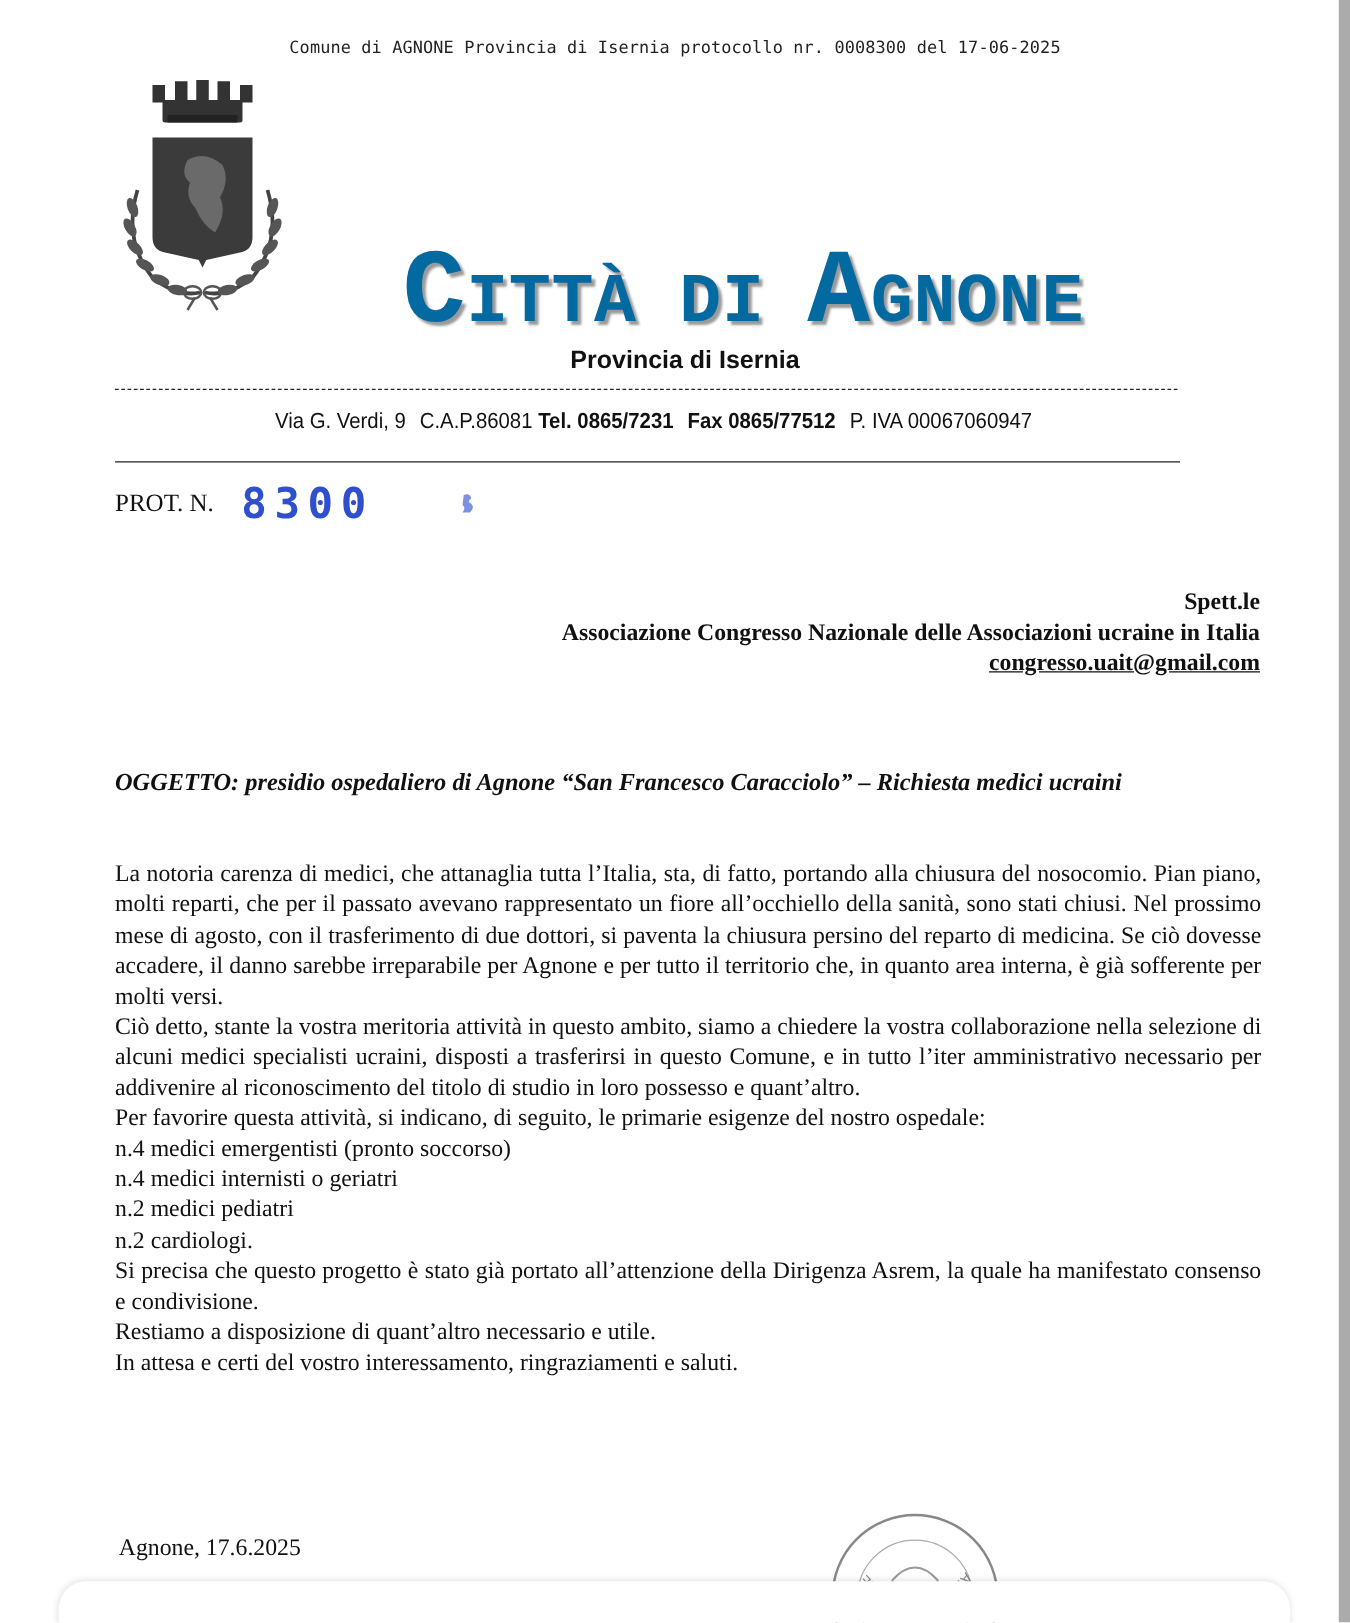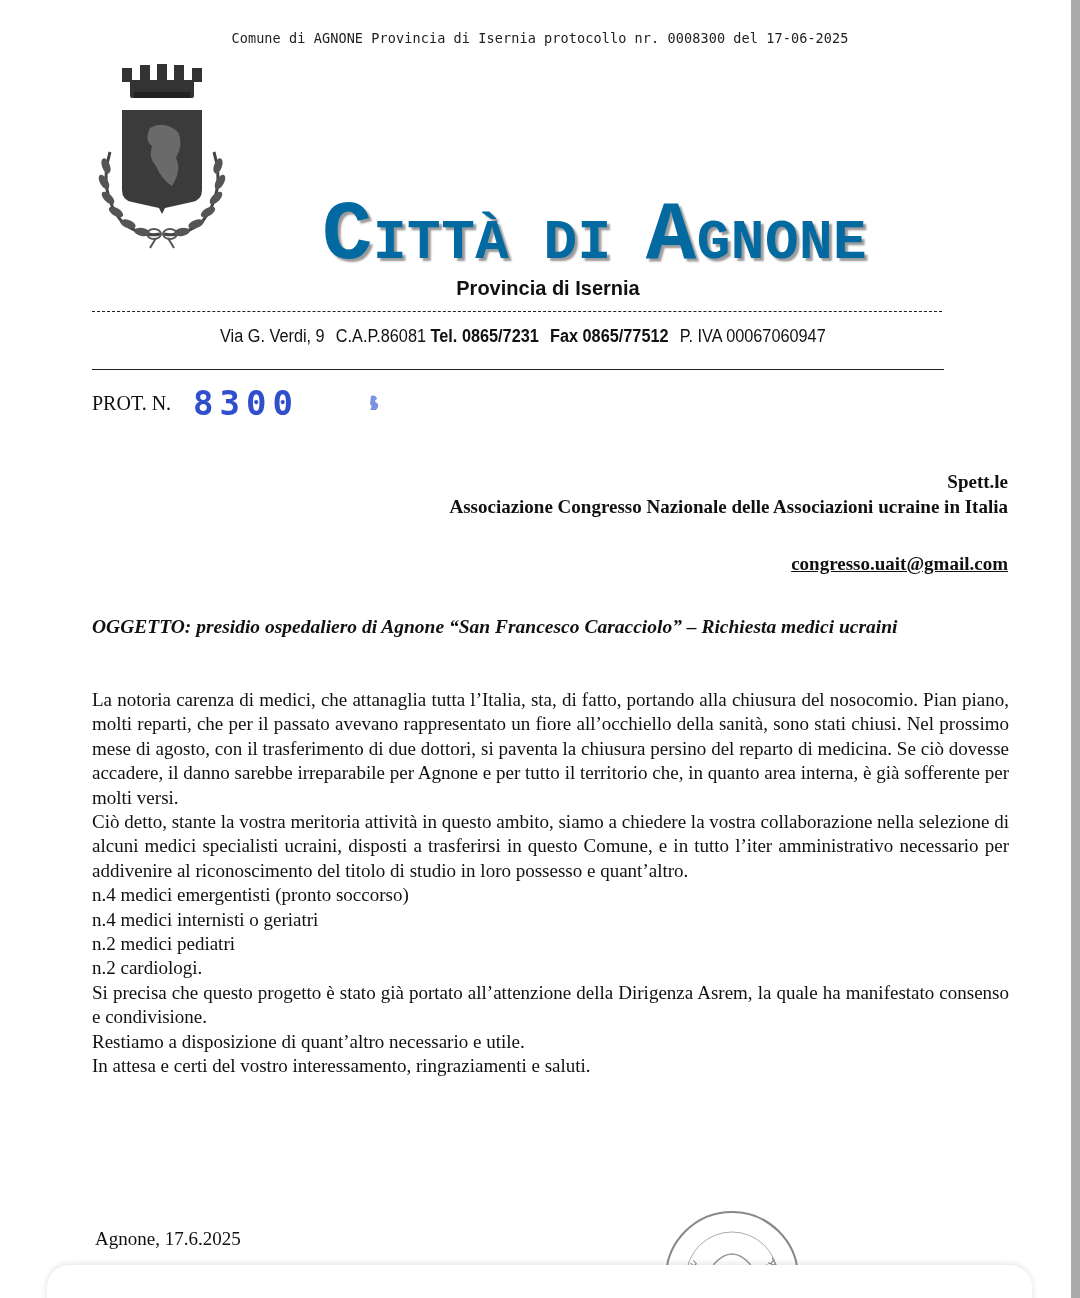--- a/index.html
+++ b/index.html
@@ -57,21 +57,21 @@
       letter-spacing: 6px; margin-left: 17px; vertical-align: middle; font-weight: bold;
     }
     .prot .mark {
       display: inline-block; margin-left: 64px; width: 14px; height: 18px;
       vertical-align: middle;
     }
     .recipient {
       position: absolute; right: 72px; top: 470px; text-align: right;
       font-weight: bold; font-size: 19px; line-height: 24.5px;
     }
-    .recipient .email { text-decoration: underline; margin-top: 33px; }
+    .recipient .email { text-decoration: underline; }
     .subject {
       position: absolute; left: 92px; top: 616px; font-style: italic; font-weight: bold;
       font-size: 19.5px; white-space: nowrap;
     }
     .body-text {
       position: absolute; left: 92px; top: 688px; width: 917px;
       font-size: 19px; line-height: 24.4px; text-align: justify;
     }
     .body-text p { margin: 0; }
     .body-text p.last-line { text-align-last: left; }
@@ -160,20 +160,21 @@
   <div>Spett.le</div>
   <div>Associazione Congresso Nazionale delle Associazioni ucraine in Italia</div>
   <div class="email">congresso.uait@gmail.com</div>
 </div>
 
 <div class="subject">OGGETTO: presidio ospedaliero di Agnone “San Francesco Caracciolo” – Richiesta medici ucraini</div>
 
 <div class="body-text">
   <p class="last-line">La notoria carenza di medici, che attanaglia tutta l’Italia, sta, di fatto, portando alla chiusura del nosocomio. Pian piano, molti reparti, che per il passato avevano rappresentato un fiore all’occhiello della sanità, sono stati chiusi. Nel prossimo mese di agosto, con il trasferimento di due dottori, si paventa la chiusura persino del reparto di medicina. Se ciò dovesse accadere, il danno sarebbe irreparabile per Agnone e per tutto il territorio che, in quanto area interna, è già sofferente per molti versi.</p>
   <p class="last-line">Ciò detto, stante la vostra meritoria attività in questo ambito, siamo a chiedere la vostra collaborazione nella selezione di alcuni medici specialisti ucraini, disposti a trasferirsi in questo Comune, e in tutto l’iter amministrativo necessario per addivenire al riconoscimento del titolo di studio in loro possesso e quant’altro.</p>
+  <p class="last-line">Per favorire questa attività, si indicano, di seguito, le primarie esigenze del nostro ospedale:</p>
   <p class="list-item">n.4 medici emergentisti (pronto soccorso)</p>
   <p class="list-item">n.4 medici internisti o geriatri</p>
   <p class="list-item">n.2 medici pediatri</p>
   <p class="list-item">n.2 cardiologi.</p>
   <p class="last-line">Si precisa che questo progetto è stato già portato all’attenzione della Dirigenza Asrem, la quale ha manifestato consenso e condivisione.</p>
   <p class="last-line">Restiamo a disposizione di quant’altro necessario e utile.</p>
   <p class="last-line">In attesa e certi del vostro interessamento, ringraziamenti e saluti.</p>
 </div>
 
 <div class="date">Agnone, 17.6.2025</div>

